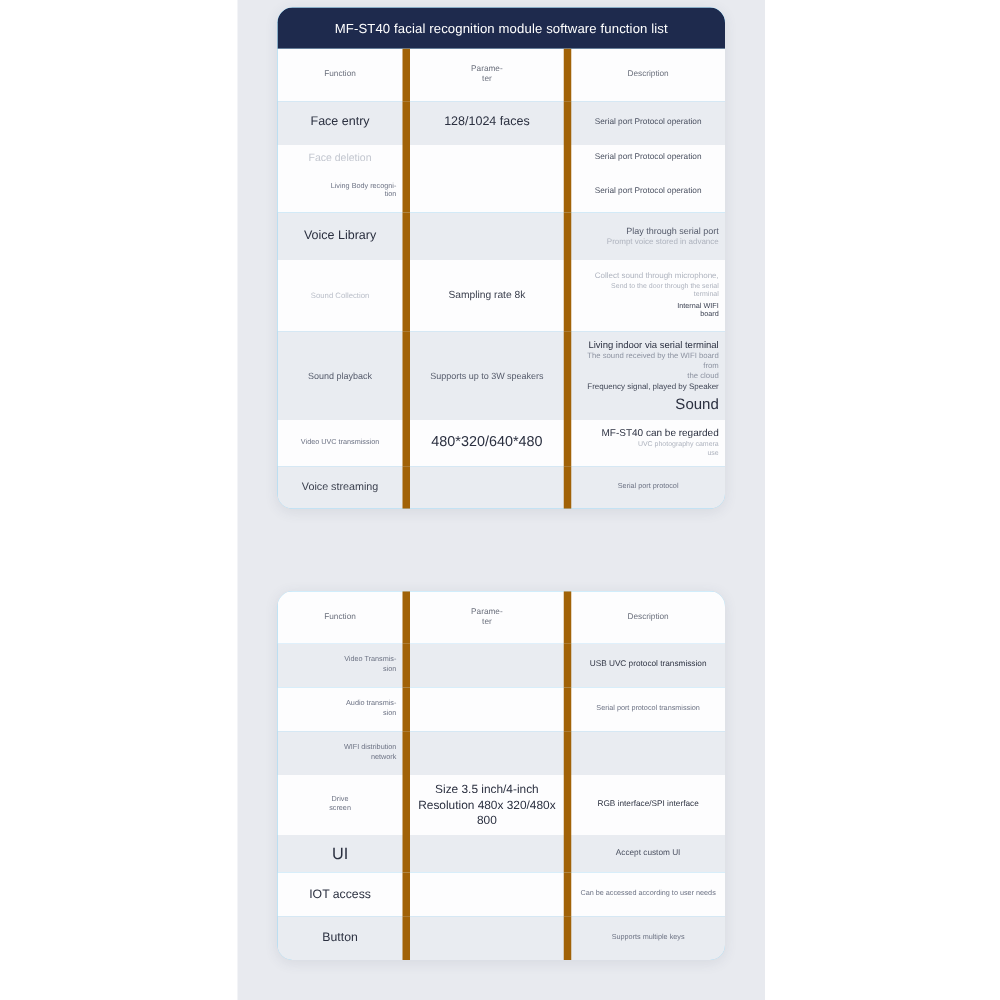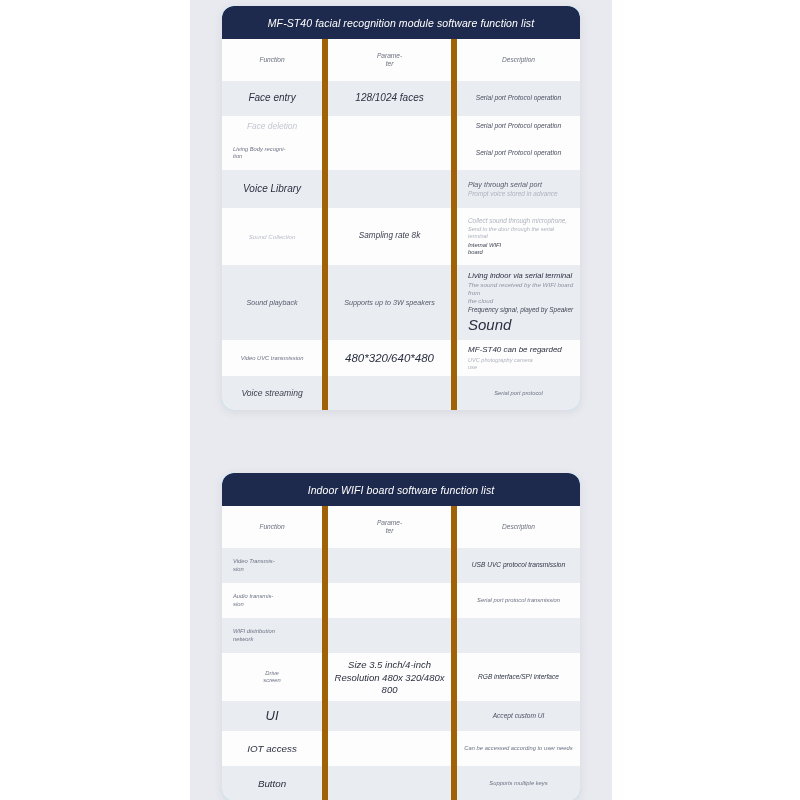--- a/index.html
+++ b/index.html
@@ -38,21 +38,20 @@
   }
 
   .card {
     position: absolute;
     left: 32px;
     width: 358px;
     background: #7dd3fc;
     border-radius: 12px;
     box-shadow: 0 2px 10px rgba(60, 70, 100, 0.10);
     overflow: hidden;
-    font-style: italic;
   }
 
   #card-1 { top: 6px; }
   #card-2 { top: 473px; }
 
   .card-header {
     background: #1e2a4d;
     color: #ffffff;
     text-align: center;
     font-size: 10.5px;
@@ -96,21 +95,21 @@
   .t-lg   { font-size: 10px;   color: #2b3040; }
   .t-md   { font-size: 8.2px;  color: #3a3f4d; }
   .t-sm   { font-size: 6.6px;  color: #4a5060; }
   .t-xs   { font-size: 5.8px;  color: #6d7384; }
   .t-faint{ font-size: 8.4px;  color: #c2c6cf; }
   .t-faint2{font-size: 6.2px;  color: #b9bec8; }
   .t-faint3{font-size: 6.4px;  color: #aeb3be; }
   .t-mid  { font-size: 7.2px;  color: #555b6b; }
 
   .stack > div { margin: 1.5px 0; }
-  .lead { text-align: left; padding-left: 6px; }
+  .lead { text-align: right; padding-left: 6px; }
 </style>
 </head>
 <body>
 
 <div id="page">
 
   <div class="backdrop"></div>
 
   <div class="cards">
 
@@ -176,21 +175,21 @@
           </tr>
 
           <tr class="row-a" style="height:62px;">
             <td class="t-mid">Sound playback</td>
             <td class="t-mid">Supports up to 3W speakers</td>
             <td class="stack">
               <div class="t-md lead" style="font-size:7.6px;color:#2b3040;">Living indoor via serial terminal</div>
               <div class="t-faint2 lead" style="color:#8d93a1;margin-bottom:0;">The sound received by the WIFI board from</div>
               <div class="t-faint2 lead" style="color:#8d93a1;margin-top:0;">the cloud</div>
               <div class="t-xs lead" style="font-size:6.4px;color:#404656;">Frequency signal, played by Speaker</div>
-              <div class="lead" style="font-size:15px;color:#2b3040;">Sound</div>
+              <div class="lead" style="font-size:12px;color:#2b3040;">Sound</div>
             </td>
           </tr>
 
           <tr class="row-b" style="height:34px;">
             <td class="t-xs">Video UVC transmission</td>
             <td class="t-xl">480*320/640*480</td>
             <td class="stack">
               <div class="lead" style="font-size:8px;color:#2b3040;">MF-ST40 can be regarded</div>
               <div class="lead" style="font-size:5.6px;color:#aeb3be;margin-bottom:0;">UVC photography camera</div>
               <div class="lead" style="font-size:5.6px;color:#aeb3be;margin-top:0;">use</div>
@@ -200,21 +199,20 @@
           <tr class="row-a" style="height:34px;">
             <td class="t-md" style="font-size:8.6px;">Voice streaming</td>
             <td></td>
             <td class="t-xs">Serial port protocol</td>
           </tr>
         </tbody>
       </table>
     </div>
 
     <div class="card" id="card-2">
-      <div class="card-header">Indoor WIFI board software function list</div>
 
       <table class="tbl">
         <colgroup>
             <col class="c1">
             <col class="c2">
             <col class="c3">
           </colgroup>
         <tbody>
           <tr class="hdr-row">
             <th>Function</th>

